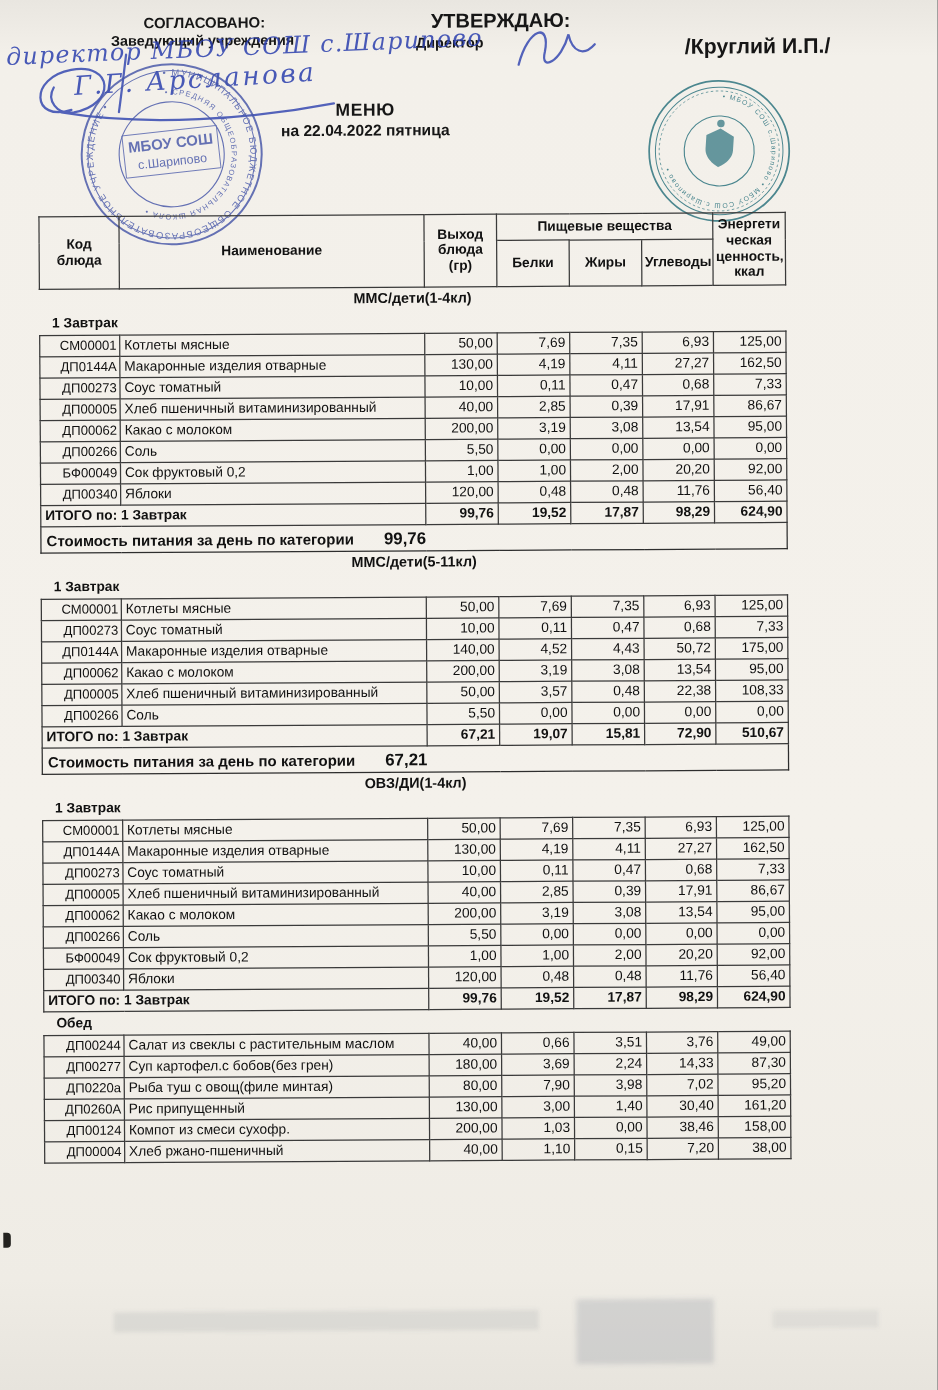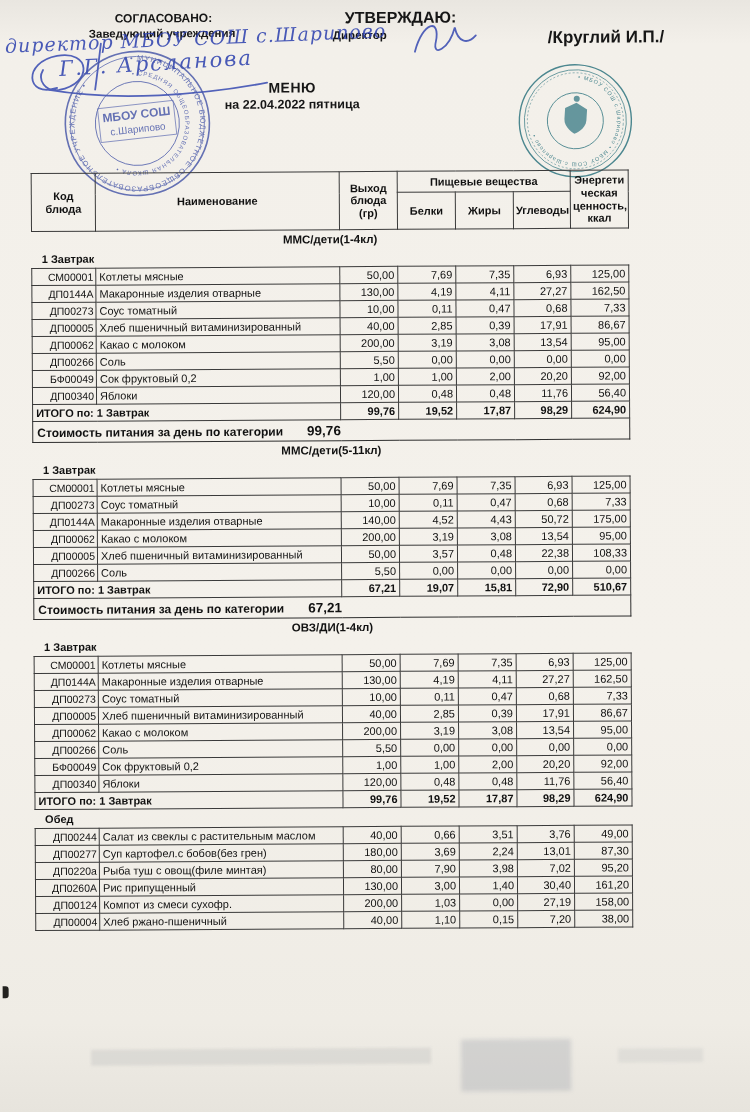--- a/index.html
+++ b/index.html
@@ -414,21 +414,21 @@
             <td class="cell c-num">3,51</td>
             <td class="cell c-num">3,76</td>
             <td class="cell c-num">49,00</td>
           </tr>
           <tr class="data-row">
             <td class="cell c-code">ДП00277</td>
             <td class="cell c-name">Суп картофел.с бобов(без грен)</td>
             <td class="cell c-num">180,00</td>
             <td class="cell c-num">3,69</td>
             <td class="cell c-num">2,24</td>
-            <td class="cell c-num">13,01</td>
+            <td class="cell c-num">14,33</td>
             <td class="cell c-num">87,30</td>
           </tr>
           <tr class="data-row">
             <td class="cell c-code">ДП0220а</td>
             <td class="cell c-name">Рыба туш с овощ(филе минтая)</td>
             <td class="cell c-num">80,00</td>
             <td class="cell c-num">7,90</td>
             <td class="cell c-num">3,98</td>
             <td class="cell c-num">7,02</td>
             <td class="cell c-num">95,20</td>
@@ -441,21 +441,21 @@
             <td class="cell c-num">1,40</td>
             <td class="cell c-num">30,40</td>
             <td class="cell c-num">161,20</td>
           </tr>
           <tr class="data-row">
             <td class="cell c-code">ДП00124</td>
             <td class="cell c-name">Компот из смеси сухофр.</td>
             <td class="cell c-num">200,00</td>
             <td class="cell c-num">1,03</td>
             <td class="cell c-num">0,00</td>
-            <td class="cell c-num">27,19</td>
+            <td class="cell c-num">38,46</td>
             <td class="cell c-num">158,00</td>
           </tr>
           <tr class="data-row">
             <td class="cell c-code">ДП00004</td>
             <td class="cell c-name">Хлеб ржано-пшеничный</td>
             <td class="cell c-num">40,00</td>
             <td class="cell c-num">1,10</td>
             <td class="cell c-num">0,15</td>
             <td class="cell c-num">7,20</td>
             <td class="cell c-num">38,00</td>

